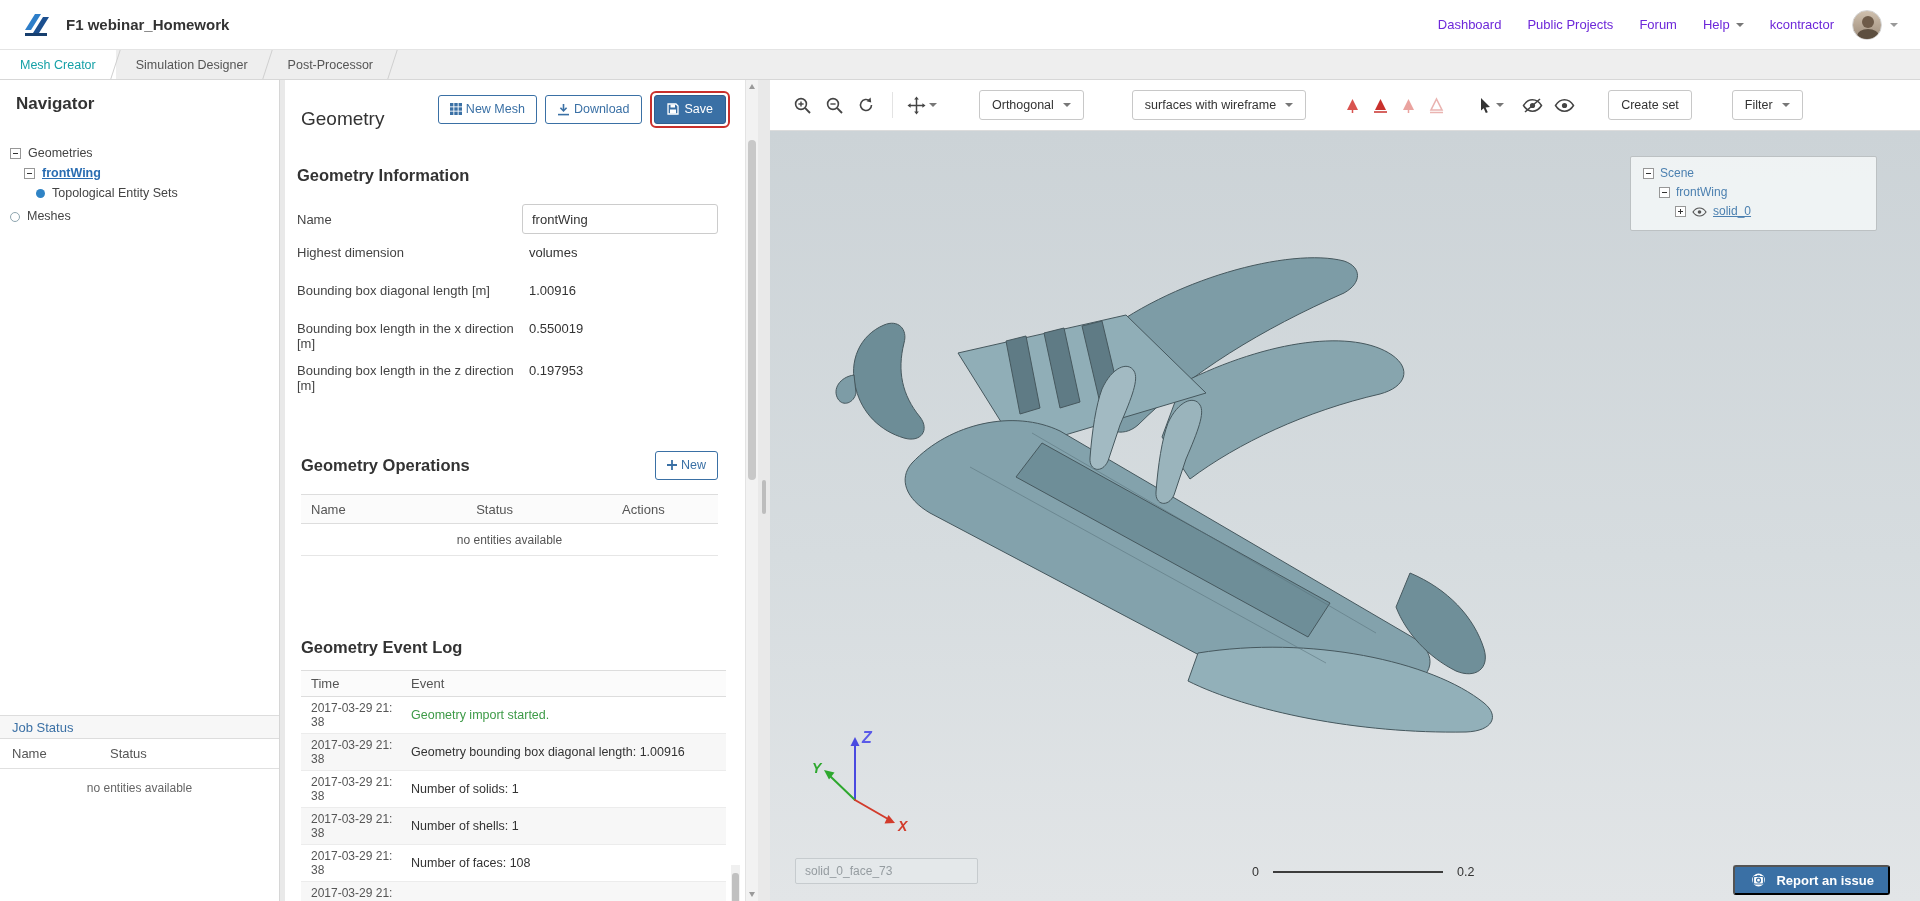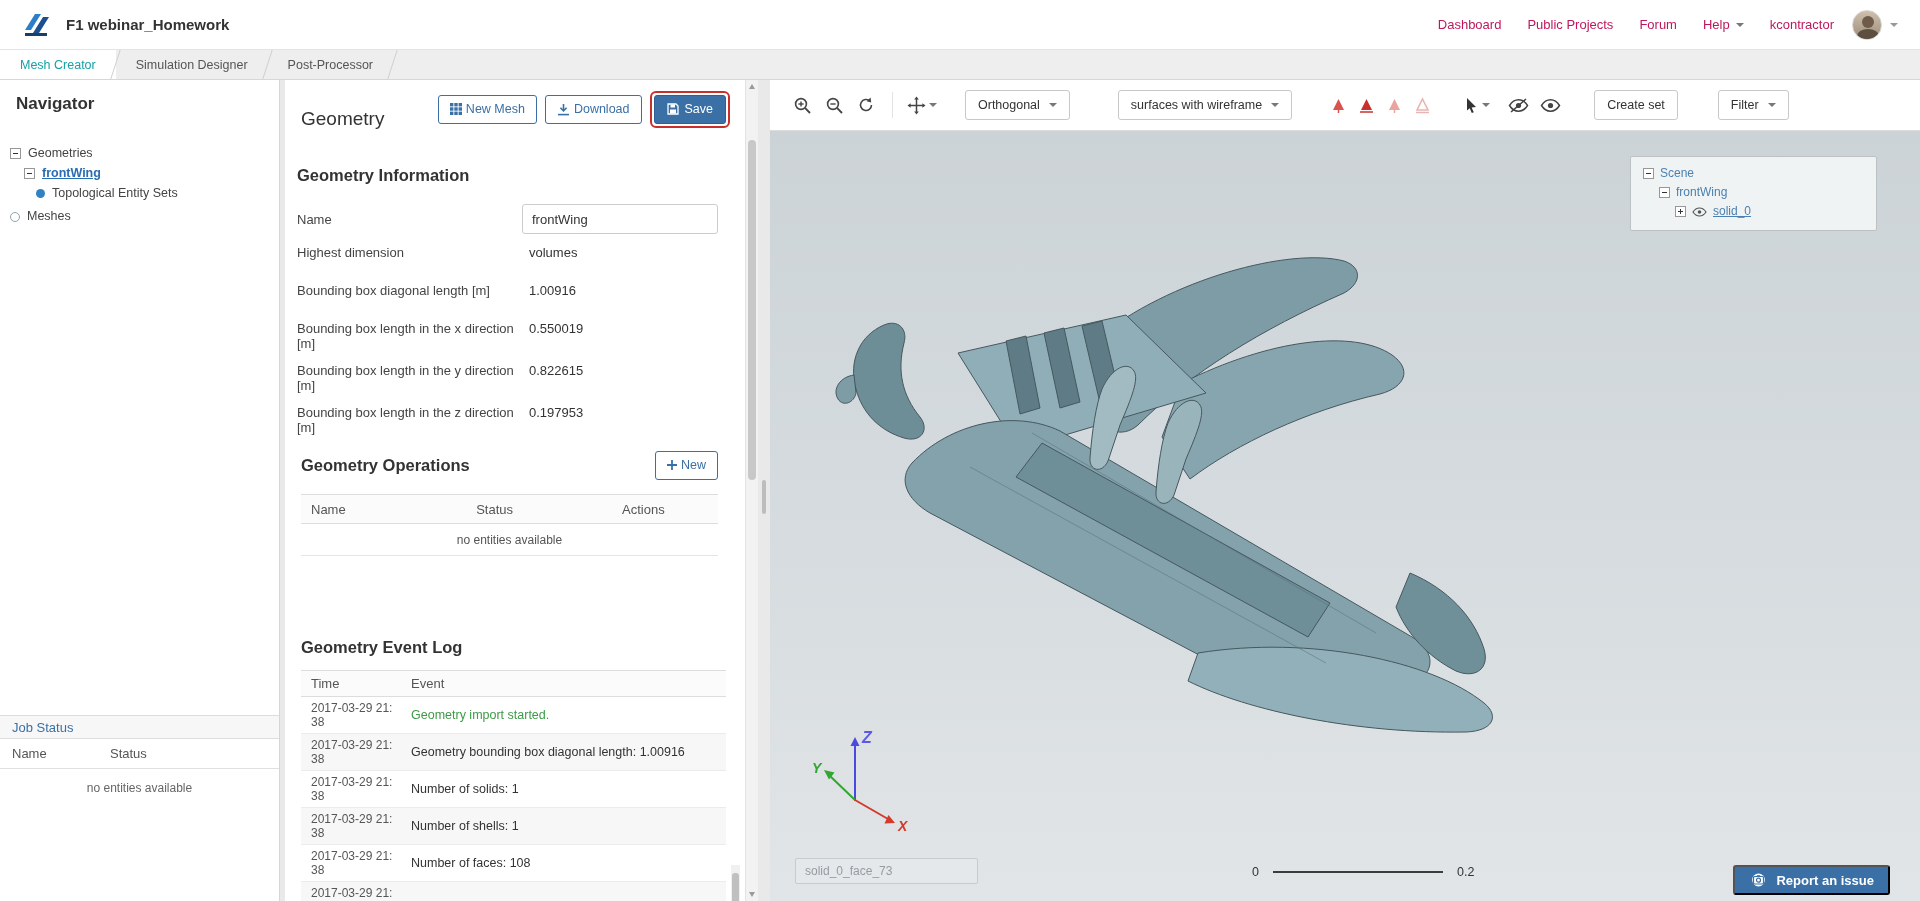--- a/index.html
+++ b/index.html
@@ -5,21 +5,21 @@
   * { margin:0; padding:0; box-sizing:border-box; }
   html,body { background:#fff; }
   .app { position:relative; width:1920px; height:901px; overflow:hidden;
          font-family:"Liberation Sans", sans-serif; color:#333; background:#fff; }
 
   
   .topbar { position:absolute; top:0; left:0; right:0; height:50px; background:#fff;
             border-bottom:1px solid #e4e4e4; display:flex; align-items:center; padding:0 22px; }
   .topbar .title { font-size:15px; font-weight:bold; color:#333; margin-left:12px; }
   .topbar .spacer { flex:1; }
-  .topnav-item { font-size:13px; color:#be185d; margin-left:26px; cursor:pointer; display:inline-flex; align-items:center; gap:6px; }
+  .topnav-item { font-size:13px; color:#6d28d9; margin-left:26px; cursor:pointer; display:inline-flex; align-items:center; gap:6px; }
   .avatar { width:30px; height:30px; border-radius:50%; margin-left:18px; position:relative; overflow:hidden;
             background:linear-gradient(180deg,#cfc0ae,#9d8c7a); border:1px solid #d5d5d5; }
   .avatar::before { content:""; position:absolute; left:9px; top:5px; width:12px; height:12px; border-radius:50%; background:#6e5b49; }
   .avatar::after  { content:""; position:absolute; left:4px; top:18px; width:22px; height:14px; border-radius:50% 50% 0 0; background:#5d4f40; }
   .caret { width:0; height:0; border-left:4px solid transparent; border-right:4px solid transparent; border-top:4px solid #777; display:inline-block; }
   .caret.light { border-top-color:#999; }
 
   
   .tabbar { position:absolute; top:50px; left:0; right:0; height:30px; background:#eeeeee;
             border-bottom:1px solid #d7d7d7; display:flex; }
@@ -245,24 +245,20 @@
           </div>
           <div class="info-row">
             <span class="info-label">Bounding box diagonal length [m]</span>
             <span class="info-value">1.00916</span>
           </div>
           <div class="info-row twoline">
             <span class="info-label">Bounding box length in the x direction [m]</span>
             <span class="info-value">0.550019</span>
           </div>
           <div class="info-row twoline">
-            <span class="info-label">Bounding box length in the y direction [m]</span>
-            <span class="info-value">0.822615</span>
-          </div>
-          <div class="info-row twoline">
             <span class="info-label">Bounding box length in the z direction [m]</span>
             <span class="info-value">0.197953</span>
           </div>
         </div>
       </div>
 
       <div class="ops-section">
         <div class="ops-head">
           <span class="section-heading">Geometry Operations</span>
           <button class="btn-outline" style="margin-left:auto;">
@@ -360,21 +356,21 @@
               </g>
             <g fill="#444">
                 <polygon points="9.5,0.5 7.2,3.6 11.8,3.6"></polygon>
                 <polygon points="9.5,18.5 7.2,15.4 11.8,15.4"></polygon>
             <polygon points="0.5,9.5 3.6,7.2 3.6,11.8"></polygon>
                 <polygon points="18.5,9.5 15.4,7.2 15.4,11.8"></polygon>
               </g>
           </svg>
           <span class="caret"></span>
         </span>
-        <button class="vp-btn" style="margin-left:28px;text-align:center;">
+        <button class="vp-btn" style="margin-left:42px;text-align:center;">
           <span>Orthogonal</span>
           <span class="caret"></span>
         </button>
         <button class="vp-btn" style="margin-left:48px;">
           <span>surfaces with wireframe</span>
           <span class="caret"></span>
         </button>
         <span class="tool-icon" style="margin-left:34px;">
           <svg width="17" height="17" viewBox="0 0 17 17">
               <polygon points="8.5,2 14,13 3,13" fill="#d9534f"></polygon>

